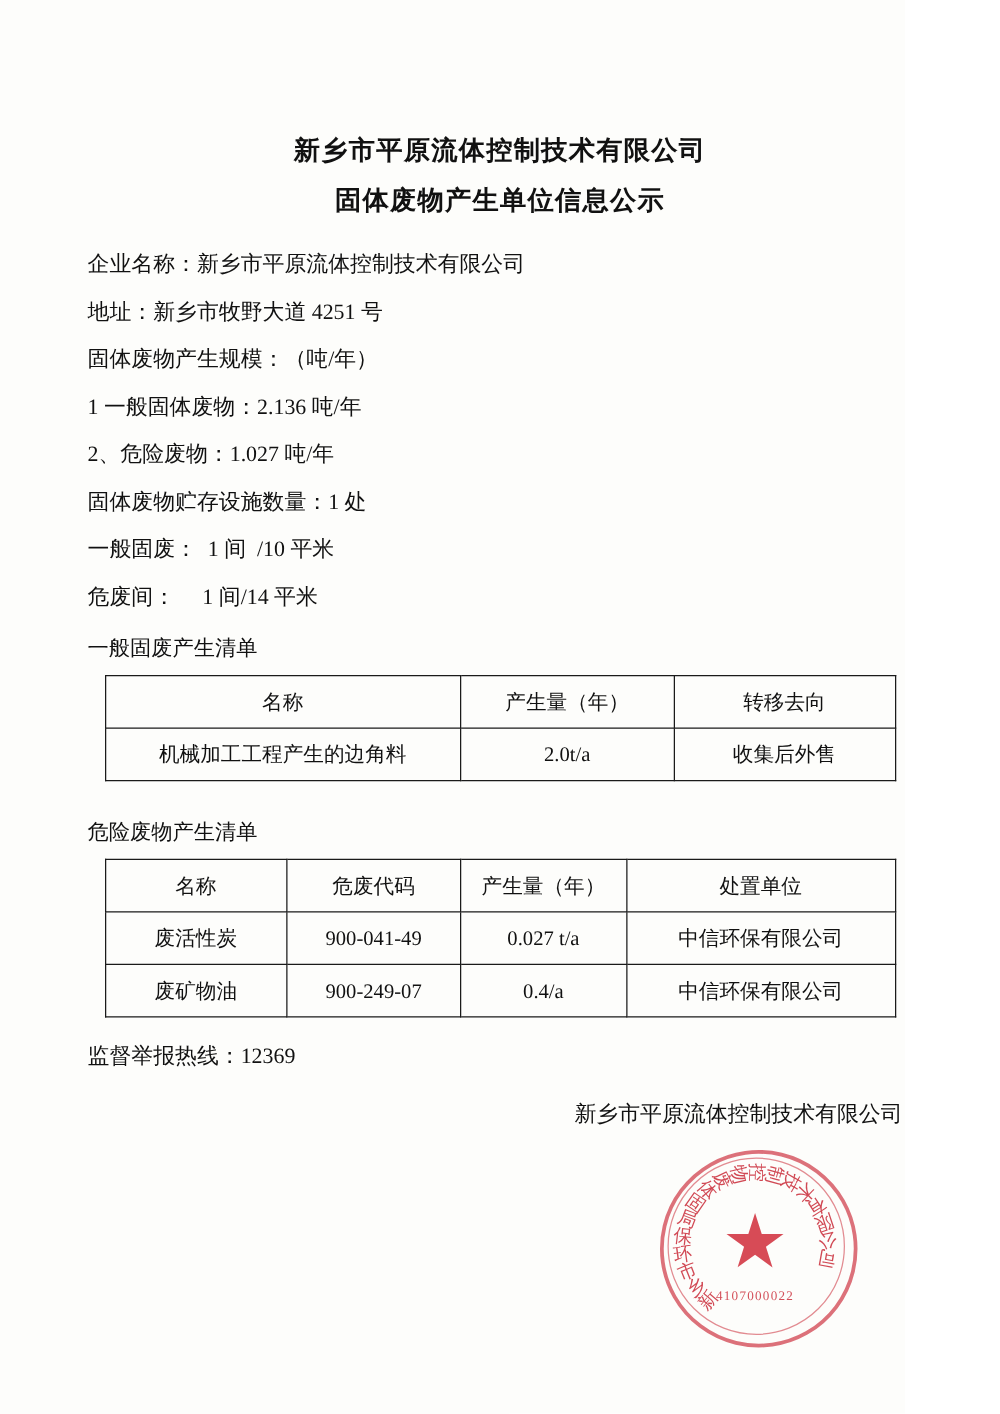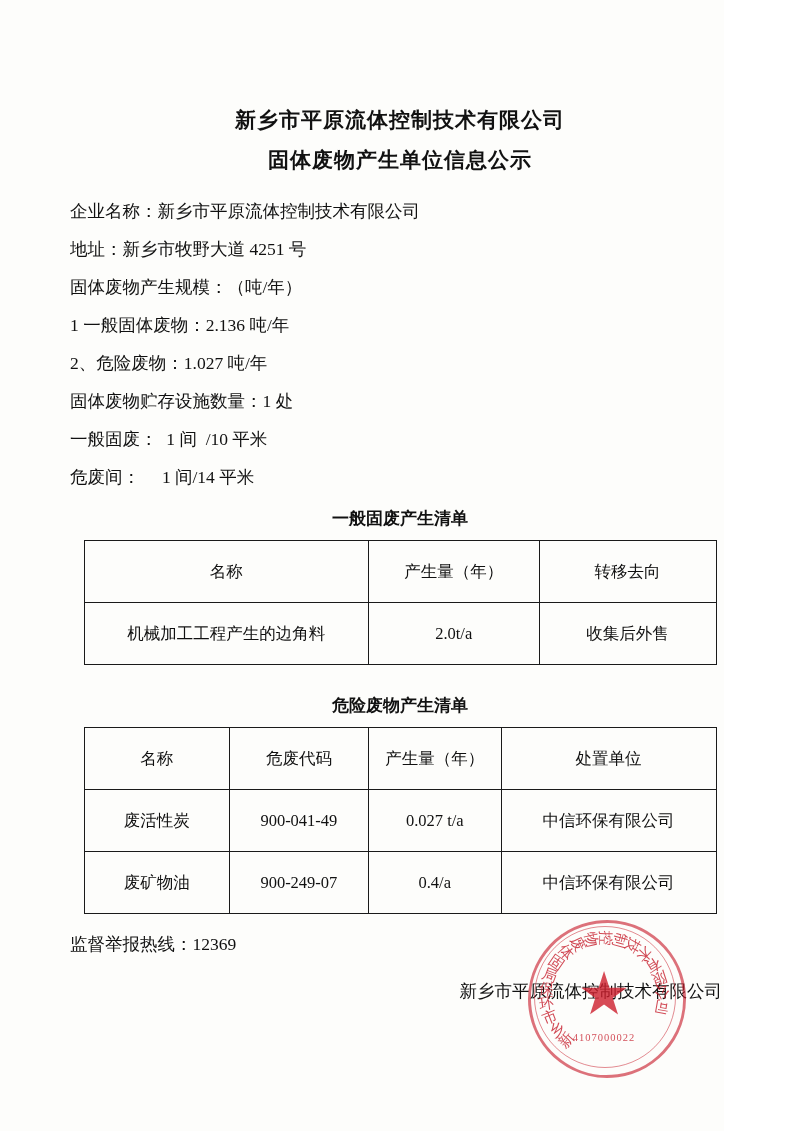--- a/index.html
+++ b/index.html
@@ -39,40 +39,40 @@
   }
   .meta {
     margin-top: 12px;
   }
   .meta-row {
     font-size: 17.5px;
     line-height: 38px;
     white-space: pre;
   }
   .section-caption {
-    text-align: center;
+    text-align: left;
     font-size: 17px;
-    font-weight: bold;
+    font-weight: normal;
     line-height: 34px;
     margin-top: 6px;
     margin-bottom: 4px;
   }
   table.wastetable {
     border-collapse: collapse;
     width: 633px;
     margin: 0 auto;
     table-layout: fixed;
   }
   table.wastetable th,
   table.wastetable td {
     border: 1.4px solid #1a1a1a;
     text-align: center;
     font-size: 16.5px;
     height: 41px;
-    padding: 10px 4px;
+    padding: 0 4px;
     font-weight: normal;
   }
   table.wastetable th {
     font-weight: normal;
   }
   .gap-after-table { height: 18px; }
   .hotline {
     font-size: 17.5px;
     line-height: 36px;
     margin-top: 12px;

